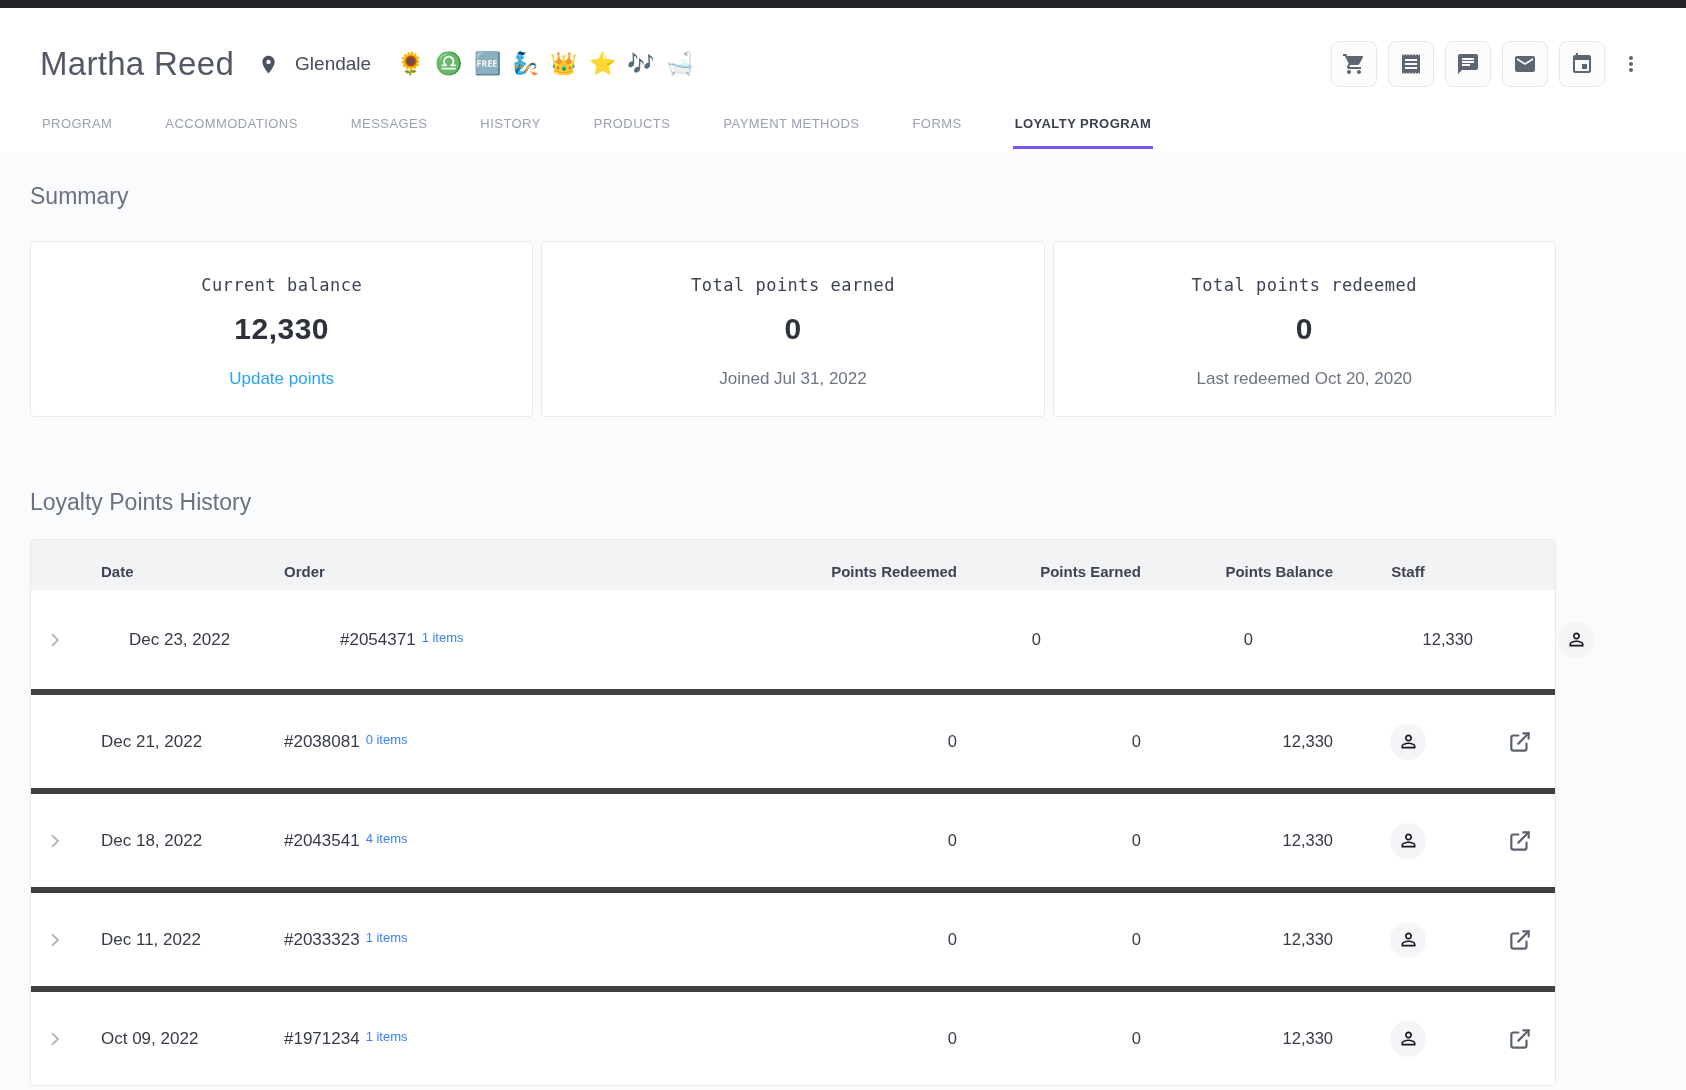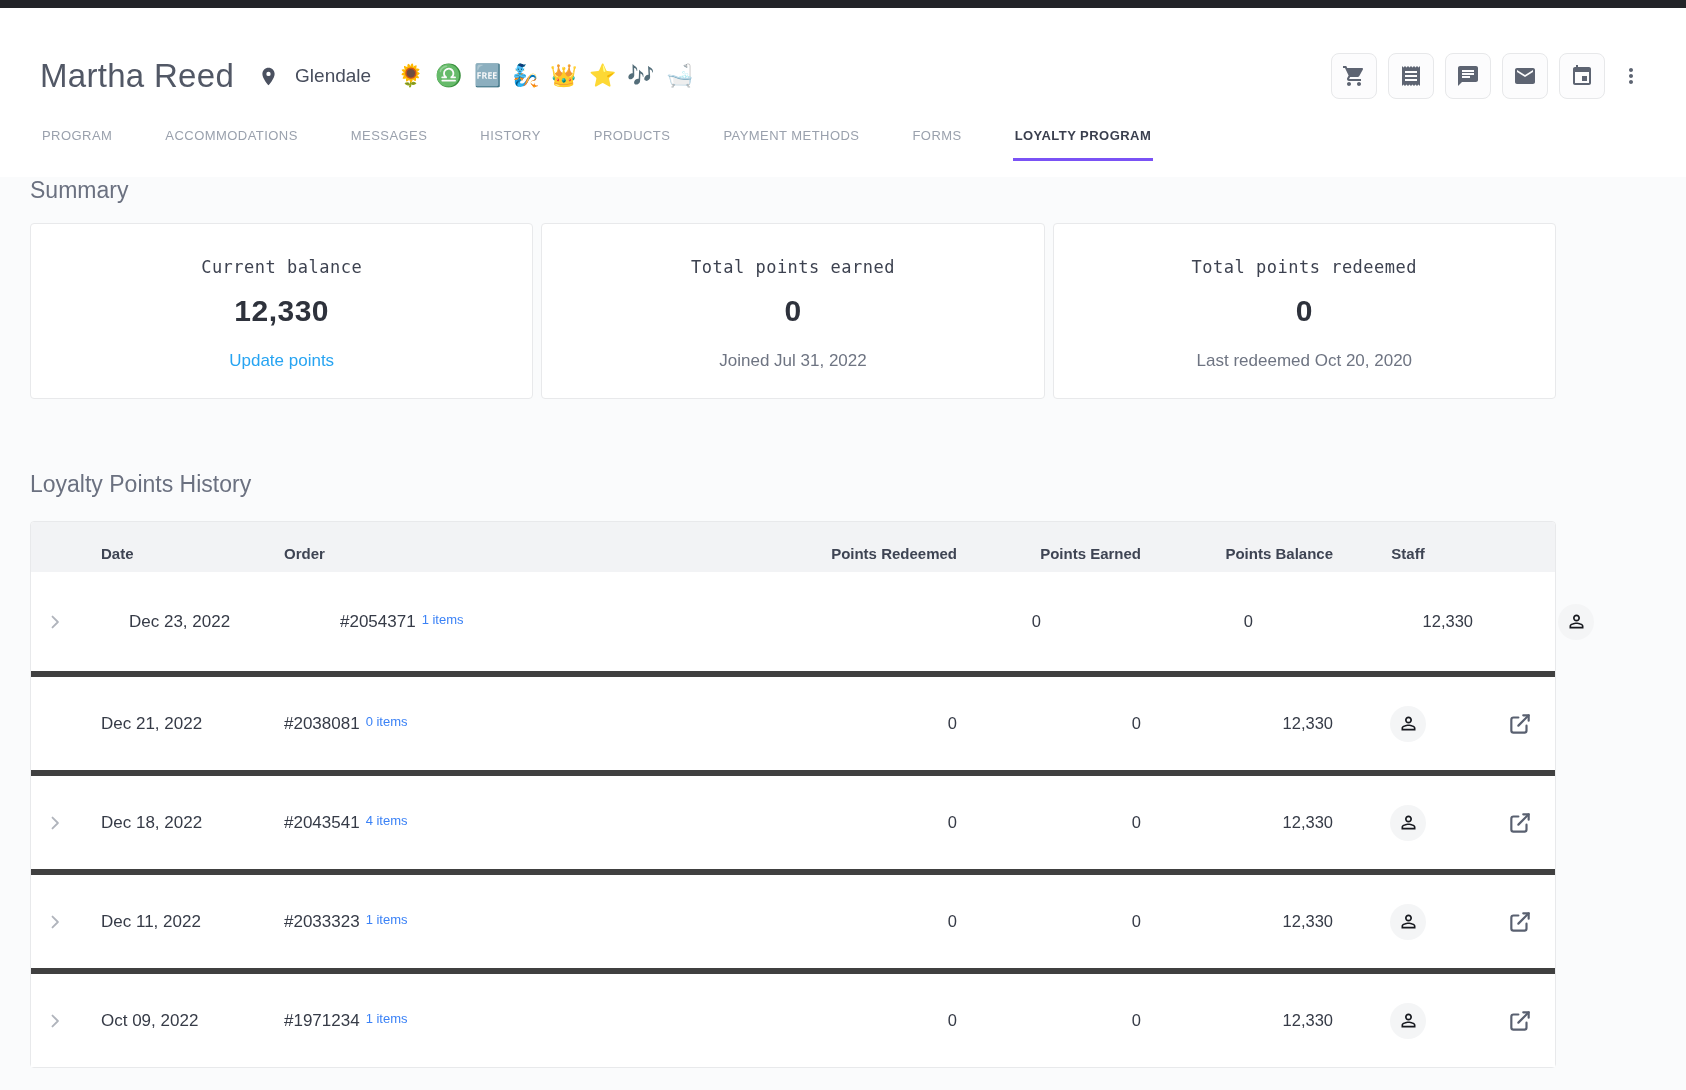--- a/index.html
+++ b/index.html
@@ -5,21 +5,21 @@
   * { box-sizing: border-box; }
   html, body { margin: 0; padding: 0; }
   body {
     width: 1686px; height: 1090px; overflow: hidden;
     background: #fafbfc;
     font-family: "Liberation Sans", sans-serif;
     color: #363b47;
   }
   .topbar { height: 8px; background: #232428; box-shadow: 0 1px 0 #9a9a9e; }
 
-  .header-area { background: #fff; padding: 16px 40px; }
+  .header-area { background: #fff; padding: 4px 40px; }
   .name-row { display: flex; align-items: center; height: 96px; padding-top: 8px; }
   .customer-name { font-size: 33px; font-weight: 500; color: #525866; letter-spacing: .3px; }
   .loc { display: flex; align-items: center; margin-left: 24px; }
   .loc svg { width: 21px; height: 21px; fill: #4b5160; }
   .loc-text { font-size: 19px; color: #474d5c; margin-left: 16px; }
   .emoji-row { display: flex; gap: 11px; margin-left: 26px; font-size: 22px; line-height: 1; }
   .actions { margin-left: auto; display: flex; align-items: center; gap: 11px; }
   .icon-btn {
     width: 46px; height: 46px; border: 1px solid #e7e8ea; border-radius: 8px;
     background: #fcfcfd; display: flex; align-items: center; justify-content: center;
@@ -32,23 +32,23 @@
   .tab {
     background: none; border: none; padding: 8px 2px 15px; cursor: pointer;
     font-family: "Liberation Sans", sans-serif;
     font-size: 13px; font-weight: 500; letter-spacing: .45px; color: #9aa1ad;
     border-bottom: 3px solid transparent;
   }
   .tab.active { color: #3a3f4e; font-weight: 700; border-bottom-color: var(--accent); }
 
   .content { padding: 0 130px 0 30px; }
   .section-title { font-size: 23px; font-weight: 500; color: #6b7180; }
-  .summary-title { }
-
-  .cards { display: flex; gap: 8px; margin-top: 19px; }
+  .summary-title { margin-top: 30px; }
+
+  .cards { display: flex; gap: 8px; margin-top: 31px; }
   .card {
     flex: 1; height: 176px; background: #fff; border: 1px solid #e8e9eb; border-radius: 4px;
     display: flex; flex-direction: column; align-items: center; padding-top: 33px;
   }
   .card-label {
     font-family: "DejaVu Sans Mono", monospace;
     font-size: 17px; color: #3d4250; letter-spacing: .5px;
   }
   .card-value { font-size: 30px; font-weight: 700; color: #2e323c; margin-top: 17px; letter-spacing: .5px; }
   .card-third { margin-top: 23px; font-size: 17px; }

